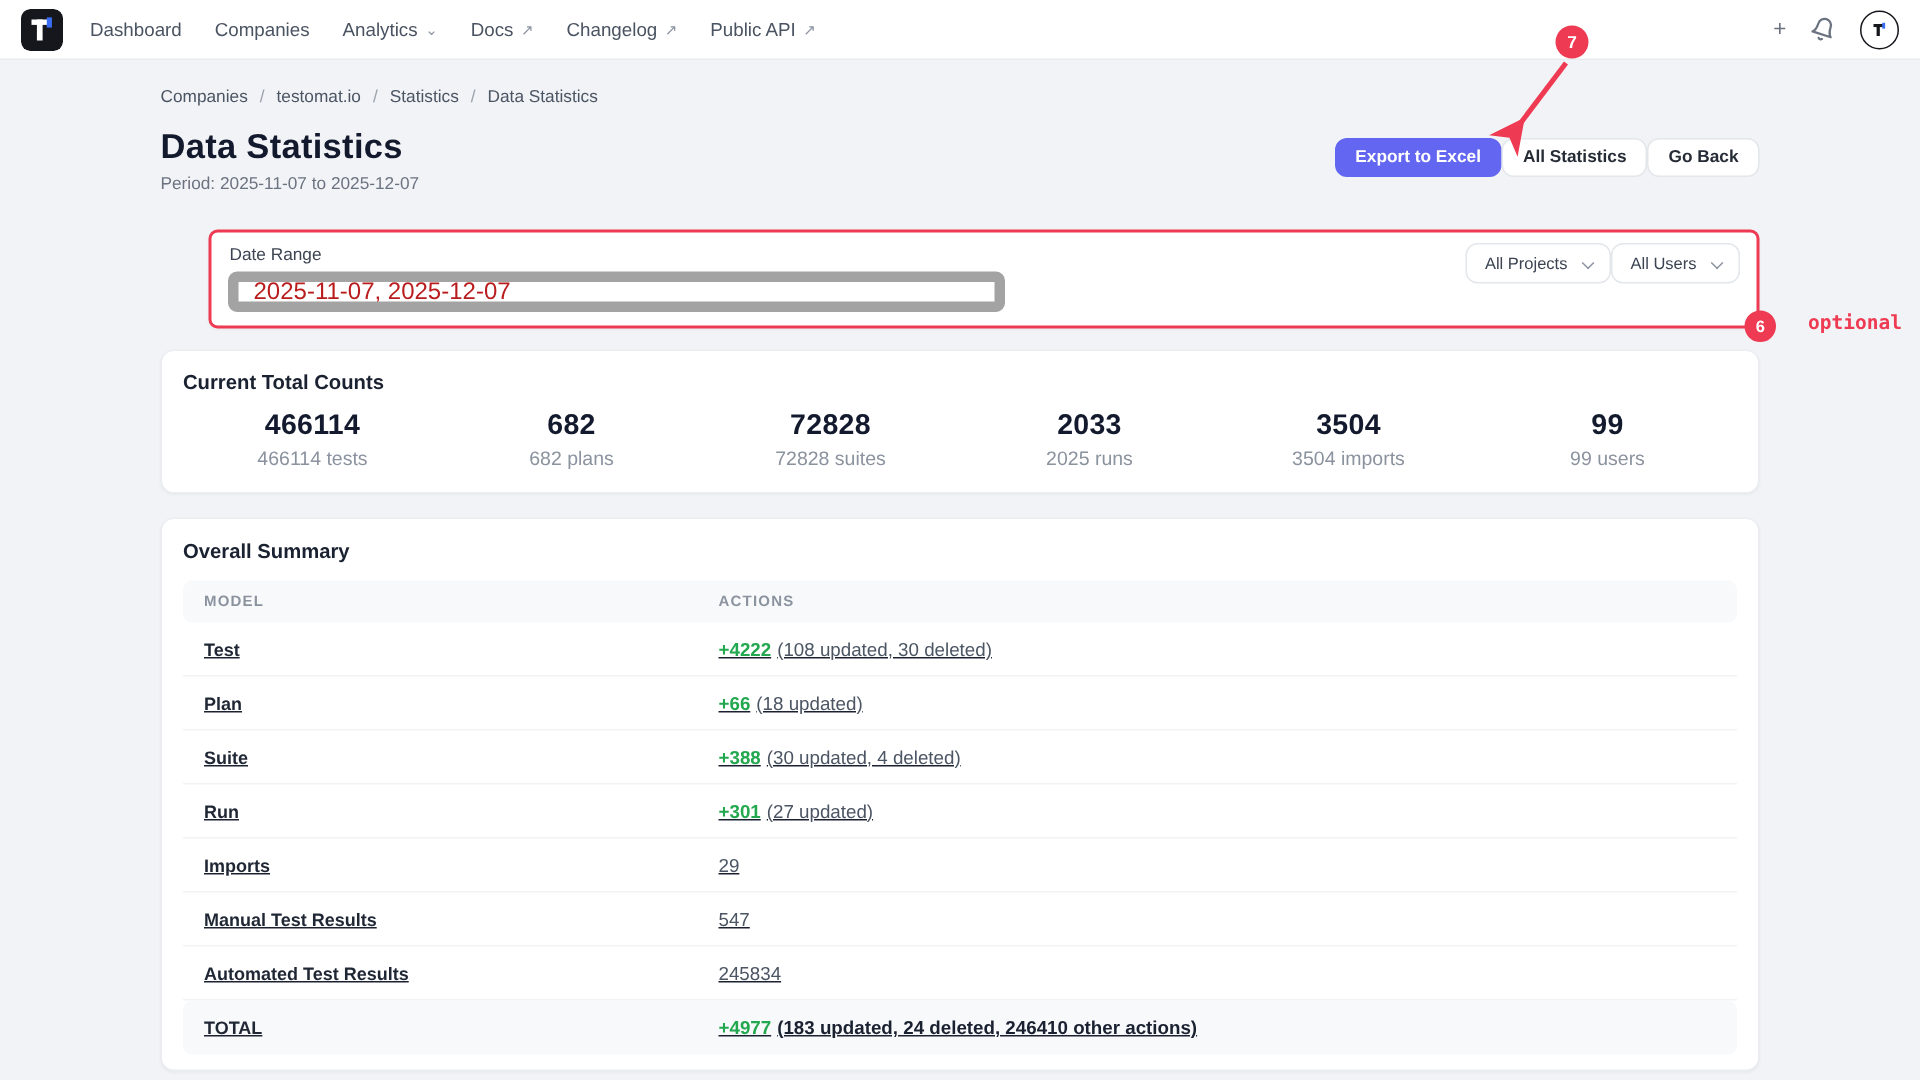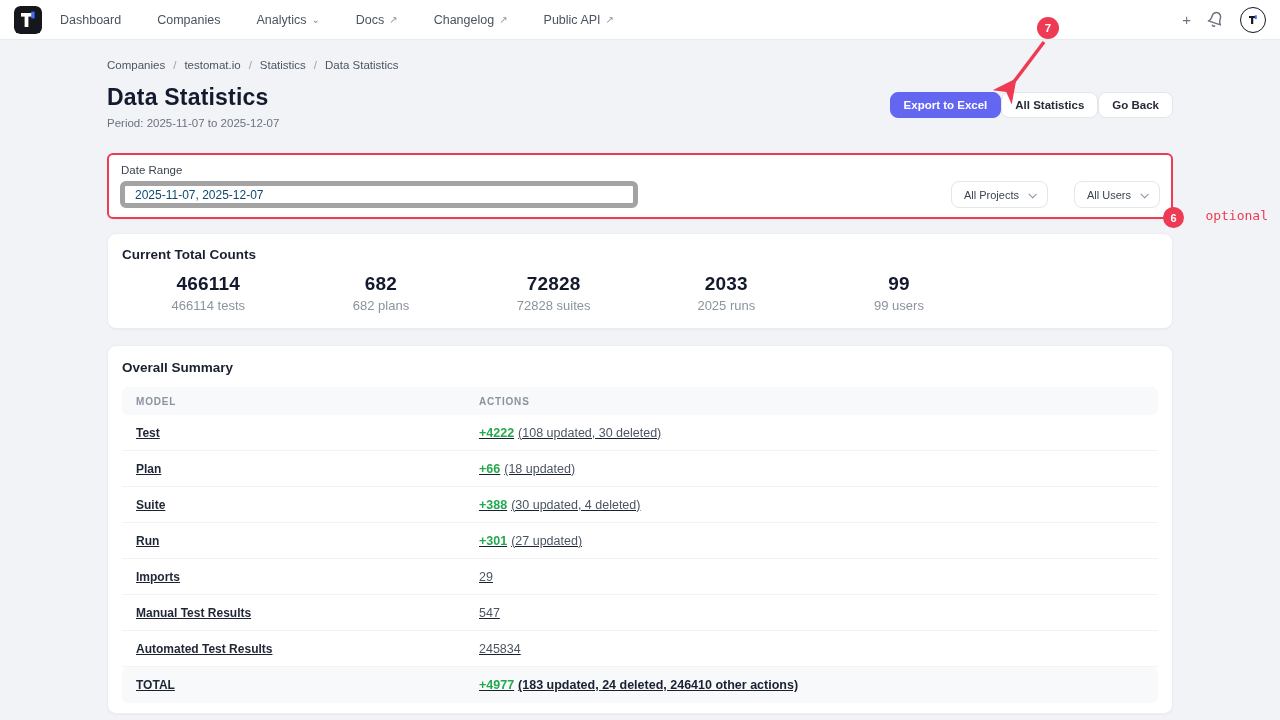--- a/index.html
+++ b/index.html
@@ -8,21 +8,21 @@
     font-family:"Liberation Sans", sans-serif;
     background:var(--page-bg,#f1f3f6);
     color:#1b2130;
   }
   
   .topnav {
     height:40px; background:#ffffff; border-bottom:1px solid #e9ecef;
     display:flex; align-items:center; padding:0 14px;
   }
   .logo { width:28px; height:28px; border-radius:6px; margin-right:18px; flex:0 0 auto; }
-  .nav-items { display:flex; align-items:center; gap:36px; list-style:none; }
+  .nav-items { display:flex; align-items:center; gap:22px; list-style:none; }
   .nav-item { display:flex; align-items:center; gap:5px; font-size:12.5px; color:#4a5361; cursor:pointer; }
   .nav-item .glyph { font-size:10px; color:#8b939f; }
   .nav-right { margin-left:auto; display:flex; align-items:center; gap:16px; }
   .plus-ic { font-size:15px; color:#6b7380; cursor:pointer; line-height:1; }
   .bell-ic { cursor:pointer; display:flex; }
   .avatar {
     width:26px; height:26px; border-radius:50%; border:1.6px solid #15171c;
     background:#fff; display:flex; align-items:center; justify-content:center; cursor:pointer;
   }
   
@@ -41,45 +41,45 @@
   }
   .btn-primary { background:var(--accent,#6366f1); border-color:var(--accent,#6366f1); color:#fff; }
   
   .card {
     background:#fff; border:1px solid #ebedf0; border-radius:9px;
     box-shadow:0 1px 2px rgba(20,25,40,.04);
   }
   
   .filter-card {
     margin-top:24px; position:relative; border:2px solid var(--annot,#ee3a52);
-    border-radius:6px; padding:7px 11px 9px; display:flex; align-items:flex-end; gap:26px;
+    border-radius:6px; padding:7px 11px 9px; display:flex; align-items:flex-start; margin-left:32px;
   }
   .filter-left { flex:0 0 auto; }
   .filter-label { font-size:11.5px; color:#3c4452; margin:2px 0 5px 1px; }
   .date-input {
-    width:518px; height:27px; border:5px solid #a3a3a3; border-radius:6px;
-    font-family:"Liberation Sans",sans-serif; font-size:12px; color:#0c4a6e;
+    width:518px; height:27px; border:7px solid #a3a3a3; border-radius:6px;
+    font-family:"Liberation Sans",sans-serif; font-size:16px; color:#b91c1c;
     padding:0 10px; background:#fff; outline:none;
   }
   .filter-spacer { flex:1; }
   .select {
     height:27px; padding:0 12px; border:1px solid #e3e6ea; border-radius:8px; background:#fff;
     display:flex; align-items:center; gap:10px; font-size:11px; color:#3c4452; cursor:pointer;
     margin-bottom:0; white-space:nowrap;
   }
   .chev { width:6px; height:6px; border-right:1.4px solid #8b939f; border-bottom:1.4px solid #8b939f; transform:rotate(45deg) translateY(-1px); }
   .badge {
     position:absolute; width:21px; height:21px; border-radius:50%;
     background:var(--annot,#ee3a52); color:#fff; font-size:11px; font-weight:bold;
     display:flex; align-items:center; justify-content:center;
   }
   .badge-6 { right:-13px; bottom:-11px; }
   .optional-lbl {
     position:absolute; right:-97px; bottom:-6px;
-    font-family:"DejaVu Sans Mono", monospace; font-weight:normal; font-size:13px;
+    font-family:"DejaVu Sans Mono", monospace; font-weight:bold; font-size:13px;
     color:var(--annot,#ee3a52);
   }
   
   .counts-card { margin-top:14px; padding:13px 14px 15px; }
   .card-title { font-size:13.5px; font-weight:bold; color:#1a2130; }
   .stats-row { margin-top:11px; display:grid; grid-template-columns:repeat(6,1fr); }
   .stat { text-align:center; }
   .stat b { display:block; font-size:19px; color:#141a2e; letter-spacing:.2px; }
   .stat span { display:block; margin-top:3px; font-size:13px; color:#8b939f; }
   
@@ -207,20 +207,24 @@
         </div>
         <div class="stat">
           <b>72828</b>
           <span>72828 suites</span>
         </div>
         <div class="stat">
           <b>2033</b>
           <span>2025 runs</span>
         </div>
         <div class="stat">
+          <b>3504</b>
+          <span>3504 imports</span>
+        </div>
+        <div class="stat">
           <b>99</b>
           <span>99 users</span>
         </div>
       </div>
   </section>
 
   <section class="card summary-card">
     <div class="card-title">Overall Summary</div>
     <div class="thead">
       <span>MODEL</span>

